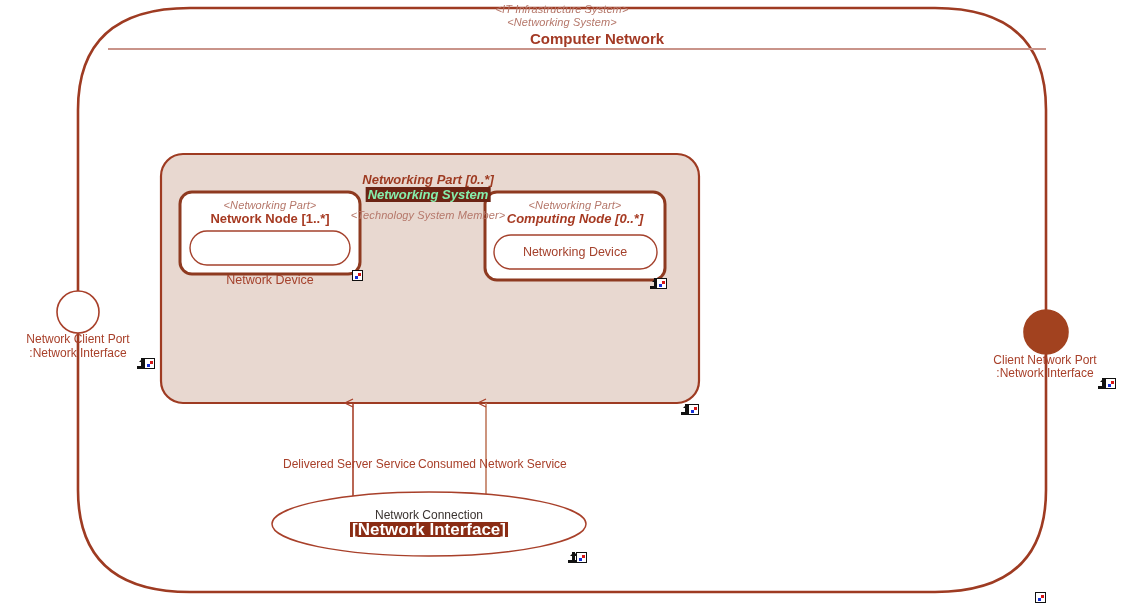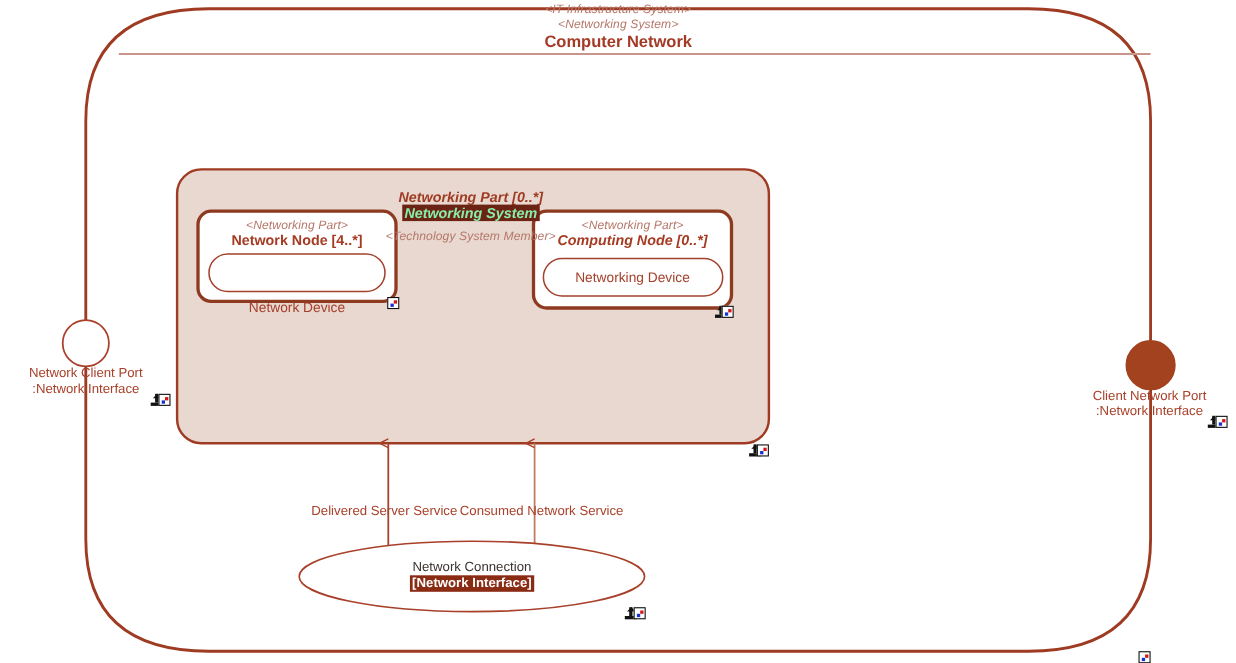--- a/index.html
+++ b/index.html
@@ -11,39 +11,39 @@
   .svglayer{position:absolute;left:0;top:0;width:1124px;height:603px;pointer-events:none;}
 
   
   .txt{position:absolute;white-space:nowrap;}
   .ctr{transform:translateX(-50%);text-align:center;}
 
   .stereo{
     font-style:italic;font-size:11px;color:#b5776a;letter-spacing:.1px;
   }
   .sysname{
-    font-weight:bold;font-size:15px;color:#a33a25;
+    font-weight:bold;font-size:15px;color:#a33a25;margin-left:35px;
   }
   .partname{
     font-weight:bold;font-style:italic;font-size:13px;color:#9e3b22;
   }
   .nodename{
     font-weight:bold;font-size:13px;color:#a63a22;
   }
   .devname{
     font-size:12.5px;color:#a4412c;
   }
   .hl-dark{
     display:inline-block;background:#6b2414;color:#86efac;
     font-weight:bold;font-style:italic;font-size:13px;
     padding:0 2px;line-height:15px;
   }
   .hl-red{
     display:inline-block;background:#8a2c14;color:#ffffff;
-    font-weight:bold;font-size:12px;padding:0 2px;line-height:15px;
+    font-weight:bold;font-size:17px;padding:0 2px;line-height:15px;
   }
   .conname{
     font-size:12px;color:#3a3330;
   }
   .portlabel{
     font-size:12px;color:#a8402a;line-height:14px;text-align:center;
   }
   .svclabel{
     font-size:12px;color:#a8402a;
   }
@@ -113,21 +113,21 @@
   <div class="txt ctr stereo" style="left:562px;top:16px;">&lt;Networking System&gt;</div>
   <div class="txt ctr sysname" style="left:562px;top:30px;">Computer Network</div>
 
   <div class="txt ctr stereo" style="left:428px;top:161px;margin-top:48px;">&lt;Technology System Member&gt;</div>
   <div class="txt ctr partname" style="left:428px;top:172px;text-align:center;">Networking Part [0..*]</div>
   <div class="txt ctr" style="left:428px;top:185px;">
     <span class="hl-dark">Networking System</span>
   </div>
 
   <div class="txt ctr stereo" style="left:270px;top:199px;">&lt;Networking Part&gt;</div>
-  <div class="txt ctr nodename" style="left:270px;top:211px;">Network Node [4..*]</div>
+  <div class="txt ctr nodename" style="left:270px;top:211px;">Network Node [1..*]</div>
   <div class="txt ctr devname" style="left:270px;top:241px;margin-top:32px;">Network Device</div>
 
   <div class="txt ctr stereo" style="left:575px;top:199px;">&lt;Networking Part&gt;</div>
   <div class="txt ctr nodename" style="left:575px;top:211px;font-style:italic;">Computing Node [0..*]</div>
   <div class="txt ctr devname" style="left:575px;top:245px;">Networking Device</div>
 
   <div class="txt ctr portlabel" style="left:78px;top:332px;">Network Client Port</div>
   <div class="txt ctr portlabel" style="left:78px;top:346px;">:Network Interface</div>
 
   <div class="txt ctr portlabel" style="left:1045px;top:353px;">Client Network Port</div>

